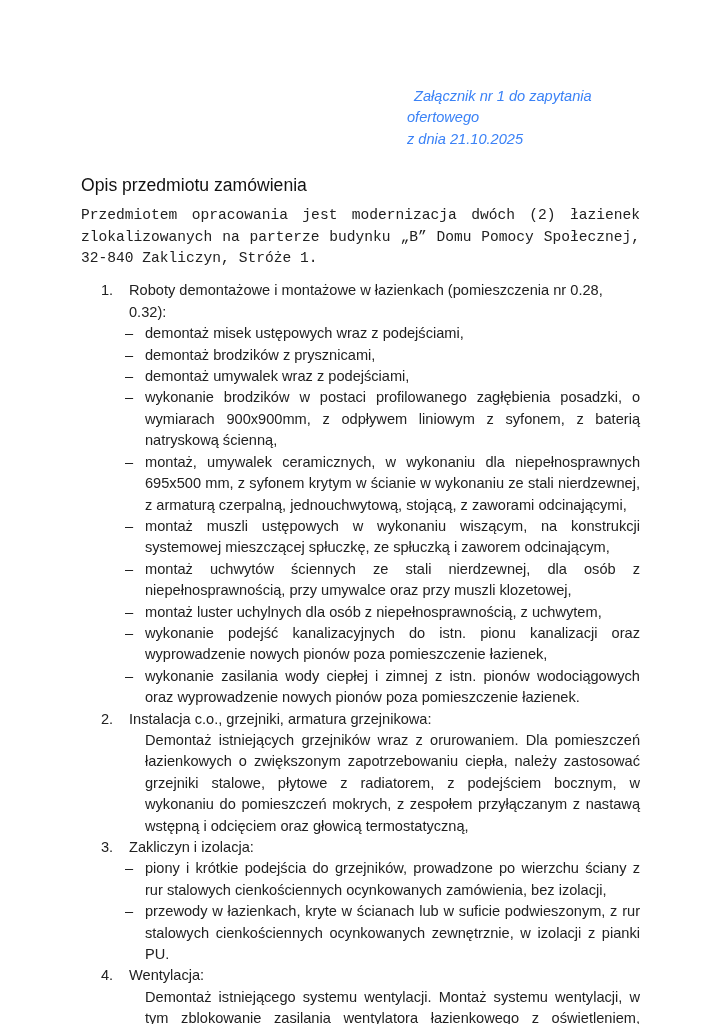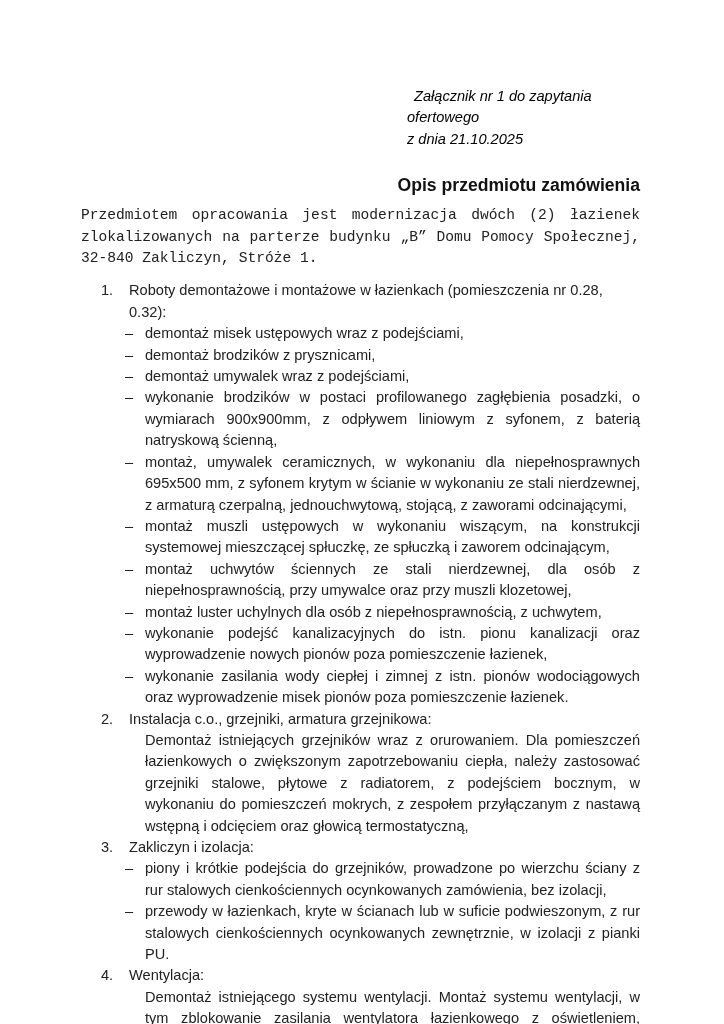--- a/index.html
+++ b/index.html
@@ -14,29 +14,29 @@
     width: 724px; height: 1024px;
     background: #ffffff;
     padding: 86px 84px 0 81px;
   }
   
   .note {
     margin-left: 326px;
     font-style: italic;
     font-size: 13.4px;
     line-height: 21px;
-    color: #000000;
+    color: #3b82f6;
   }
   .note-l1 { text-indent: 7px; }
   
   .doc-title {
     margin-top: 23px;
-    text-align: right;
+    text-align: left;
     font-size: 17.6px;
-    font-weight: bold;
+    font-weight: normal;
     line-height: 25px;
     color: #111;
   }
   
   .bodytext { font-size: 14.6px; line-height: 21.4px; }
   .intro {
     margin-top: 7px;
     text-align: justify;
     font-family: Liberation Mono, monospace;
   }
@@ -92,21 +92,21 @@
         <li class="bullet"><span class="dash">–</span><span>demontaż misek ustępowych wraz z podejściami,</span></li>
         <li class="bullet"><span class="dash">–</span><span>demontaż brodzików z prysznicami,</span></li>
         <li class="bullet"><span class="dash">–</span><span>demontaż umywalek wraz z podejściami,</span></li>
         <li class="bullet"><span class="dash">–</span><span>wykonanie brodzików w postaci profilowanego zagłębienia posadzki, o wymiarach 900x900mm, z odpływem liniowym z syfonem, z baterią natryskową ścienną,</span></li>
         <li class="bullet"><span class="dash">–</span><span>montaż, umywalek ceramicznych, w wykonaniu dla niepełnosprawnych 695x500 mm, z syfonem krytym w ścianie w wykonaniu ze stali nierdzewnej, z armaturą czerpalną, jednouchwytową, stojącą, z zaworami odcinającymi,</span></li>
         <li class="bullet"><span class="dash">–</span><span>montaż muszli ustępowych w wykonaniu wiszącym, na konstrukcji systemowej mieszczącej spłuczkę, ze spłuczką i zaworem odcinającym,</span></li>
         <li class="bullet"><span class="dash">–</span><span>montaż uchwytów ściennych ze stali nierdzewnej, dla osób z niepełnosprawnością, przy umywalce oraz przy muszli klozetowej,</span></li>
         <li class="bullet"><span class="dash">–</span></li>
         <li class="bullet"><span class="dash">–</span><span>montaż luster uchylnych dla osób z niepełnosprawnością, z uchwytem,</span></li>
         <li class="bullet"><span class="dash">–</span><span>wykonanie podejść kanalizacyjnych do istn. pionu kanalizacji oraz wyprowadzenie nowych pionów poza pomieszczenie łazienek,</span></li>
-        <li class="bullet"><span class="dash">–</span><span>wykonanie zasilania wody ciepłej i zimnej z istn. pionów wodociągowych oraz wyprowadzenie misek pionów poza pomieszczenie łazienek.</span></li>
+        <li class="bullet"><span class="dash">–</span><span>wykonanie zasilania wody ciepłej i zimnej z istn. pionów wodociągowych oraz wyprowadzenie nowych pionów poza pomieszczenie łazienek.</span></li>
       </ul>
     </div>
 
     <div class="sec">
       <div class="sec-head">
         <span class="sec-num">2.</span>
         <span>Instalacja c.o., grzejniki, armatura grzejnikowa:</span>
       </div>
       <p class="sec-para">Demontaż istniejących grzejników wraz z orurowaniem. Dla pomieszczeń łazienkowych o zwiększonym zapotrzebowaniu ciepła, należy zastosować grzejniki stalowe, płytowe z radiatorem, z podejściem bocznym, w wykonaniu do pomieszczeń mokrych, z zespołem przyłączanym z nastawą wstępną i odcięciem oraz głowicą termostatyczną,</p>
     </div>

